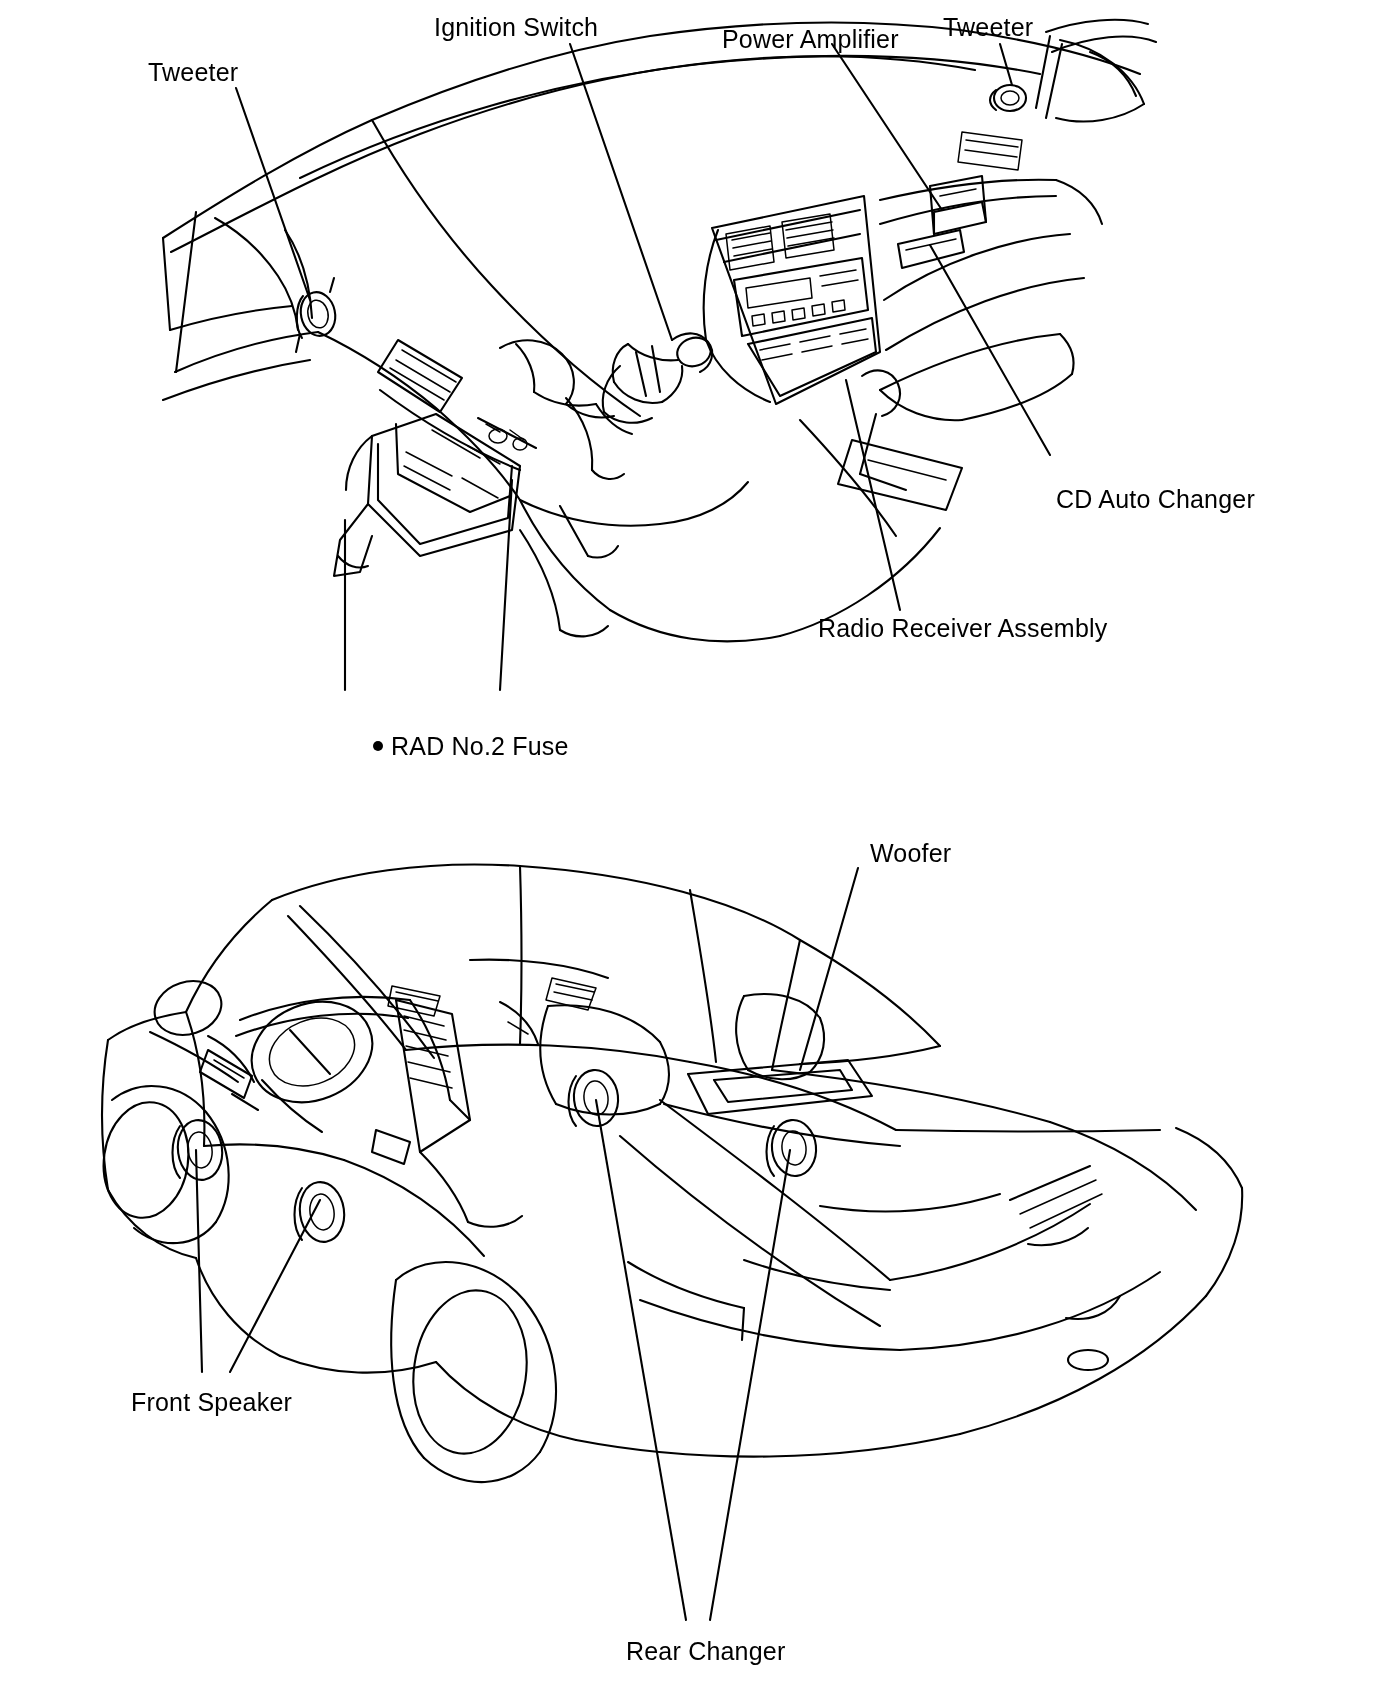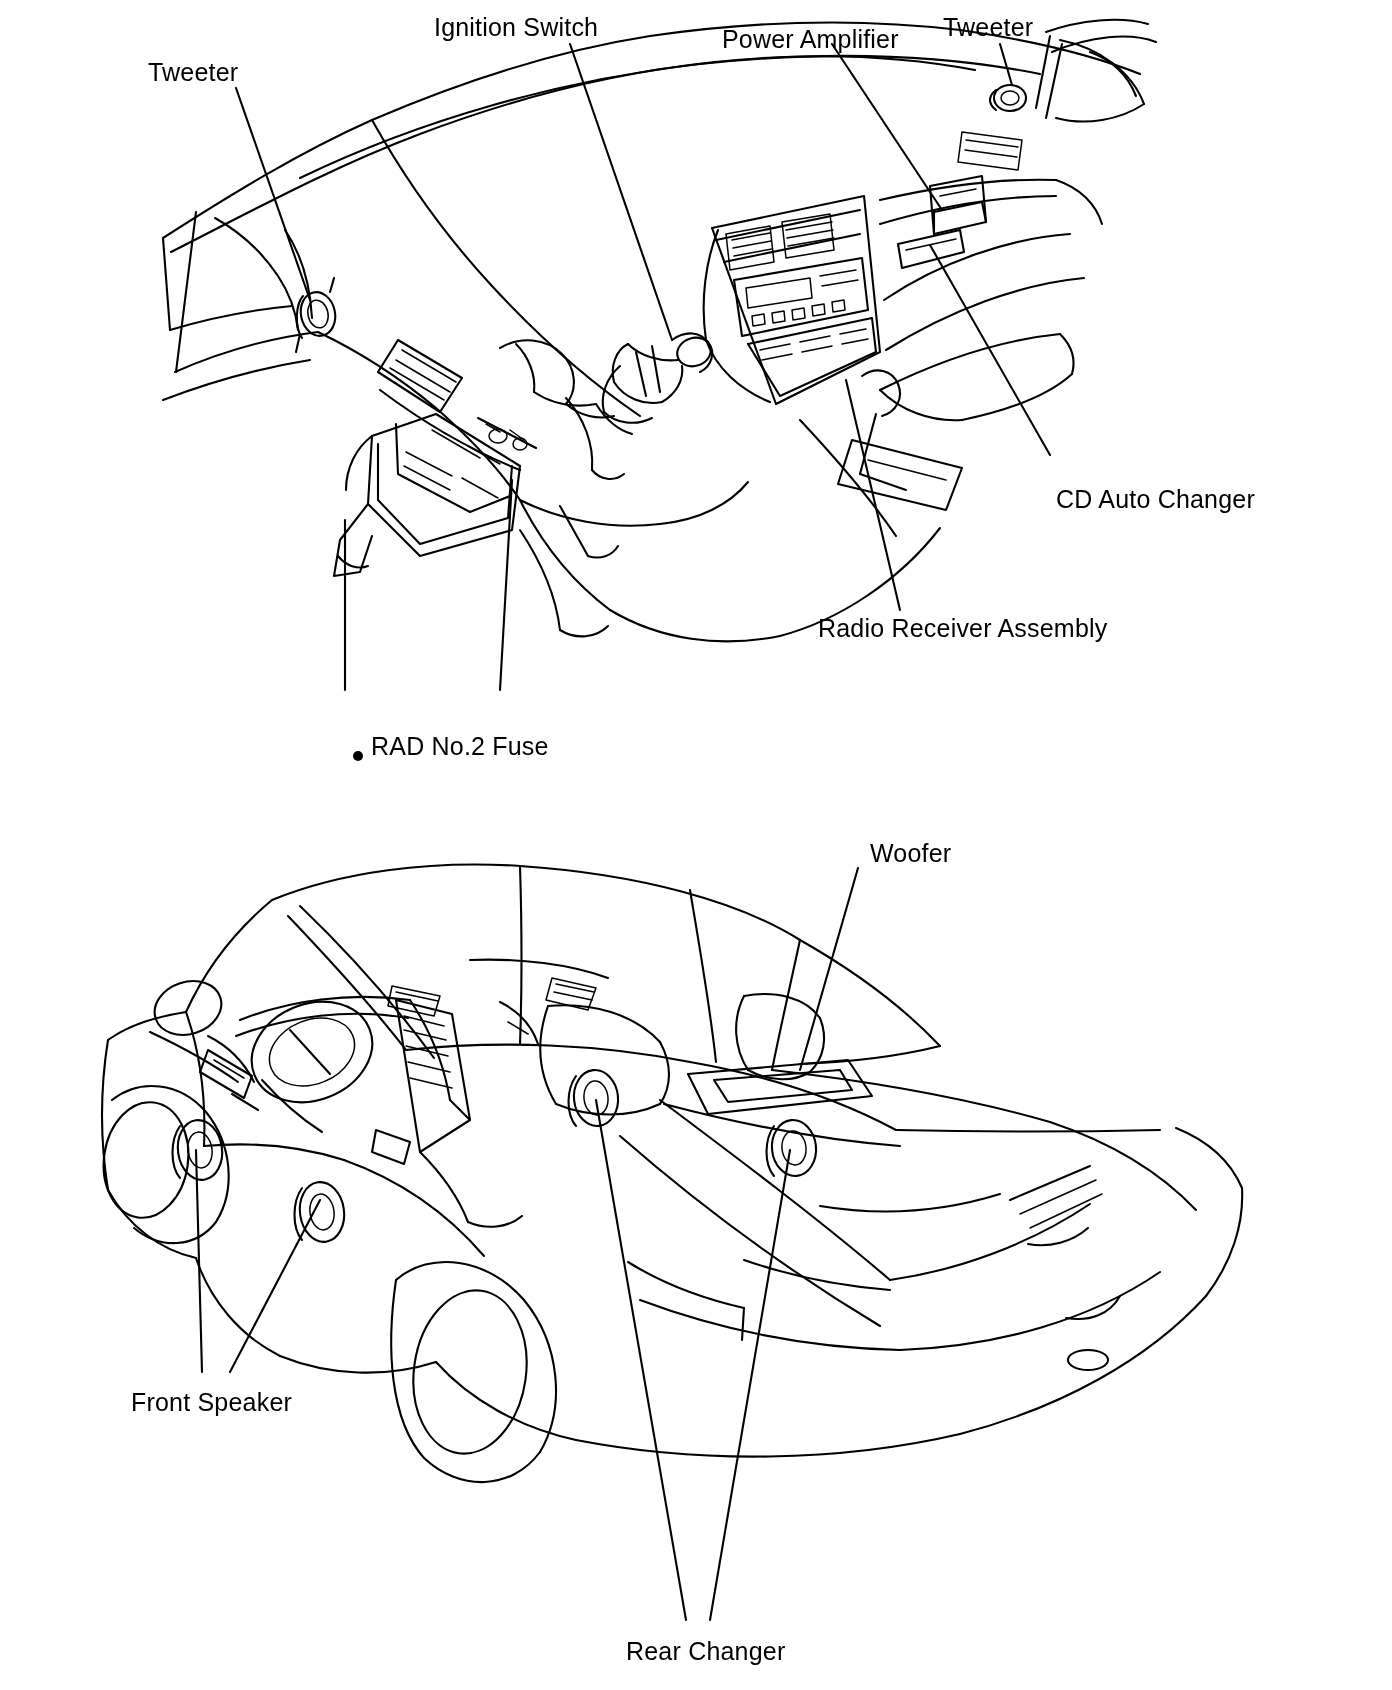--- a/index.html
+++ b/index.html
@@ -402,21 +402,21 @@
 
   <div class="label" style="left:722px; top:4px;margin-top:20px;">Power Amplifier</div>
 
   <div class="label" style="left:943px; top:12px;">Tweeter</div>
 
   <div class="label" style="left:1056px; top:452px;margin-top:32px;">CD Auto Changer</div>
 
   <div class="label" style="left:818px; top:613px;">Radio Receiver Assembly</div>
 
 
-  <div class="label sub bullet-line" style="left:353px; top:731px;align-items:flex-end;">
+  <div class="label sub bullet-line" style="left:373px; top:731px;">
     <span class="bullet"></span>
     <span>RAD No.2 Fuse</span>
   </div>
 
   <div class="label" style="left:822px; top:838px;margin-left:48px;">Woofer</div>
 
   <div class="label" style="left:131px; top:1387px;">Front Speaker</div>
 
   <div class="label" style="left:626px; top:1636px;">Rear Changer</div>
 

